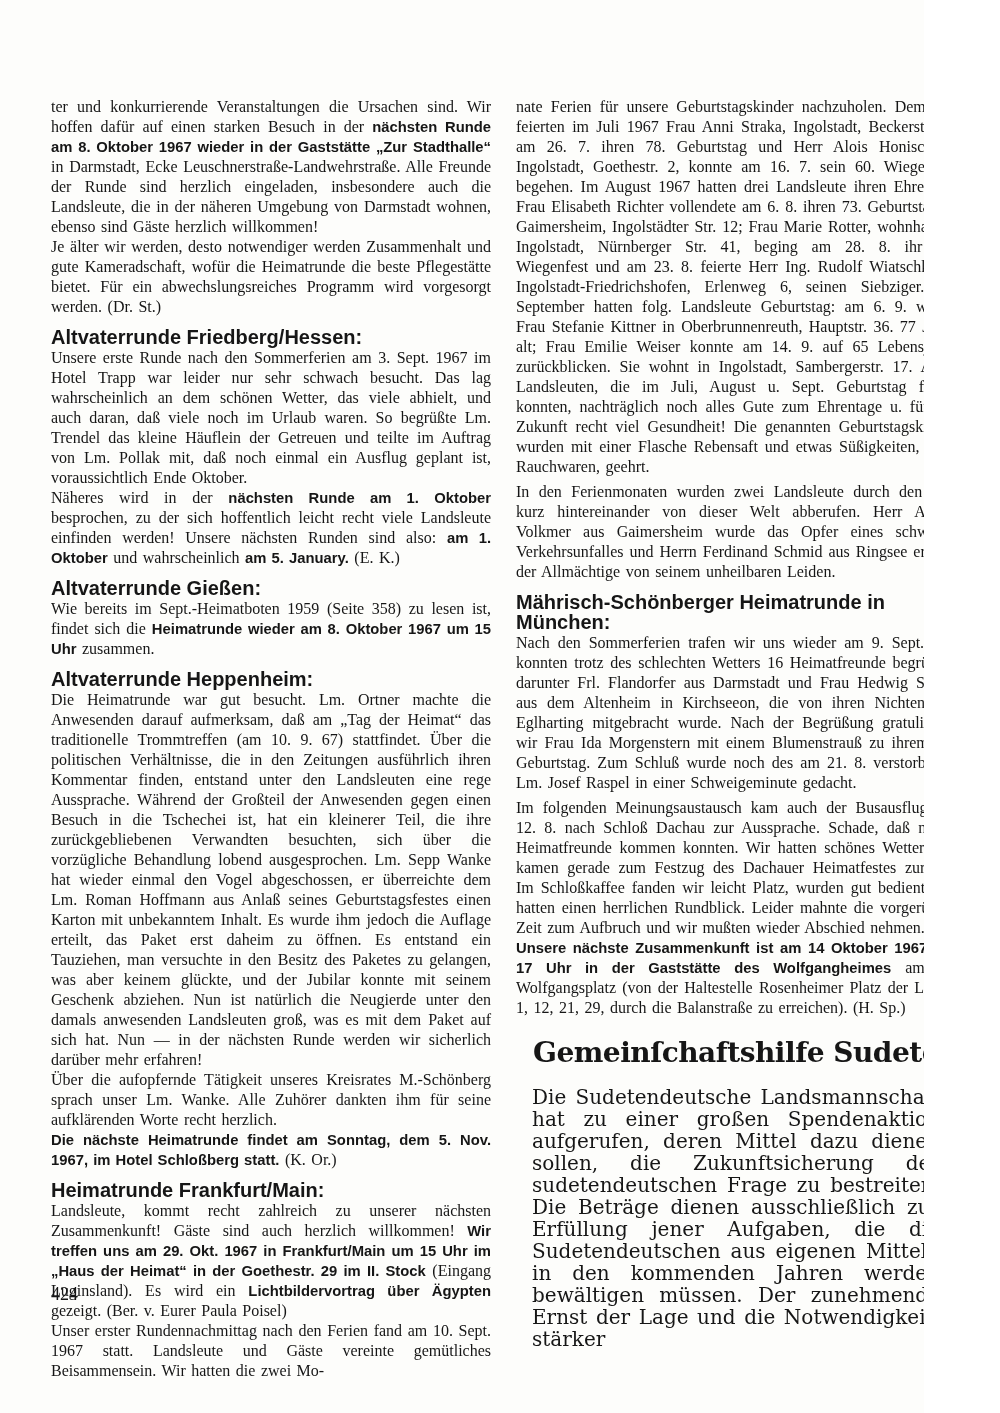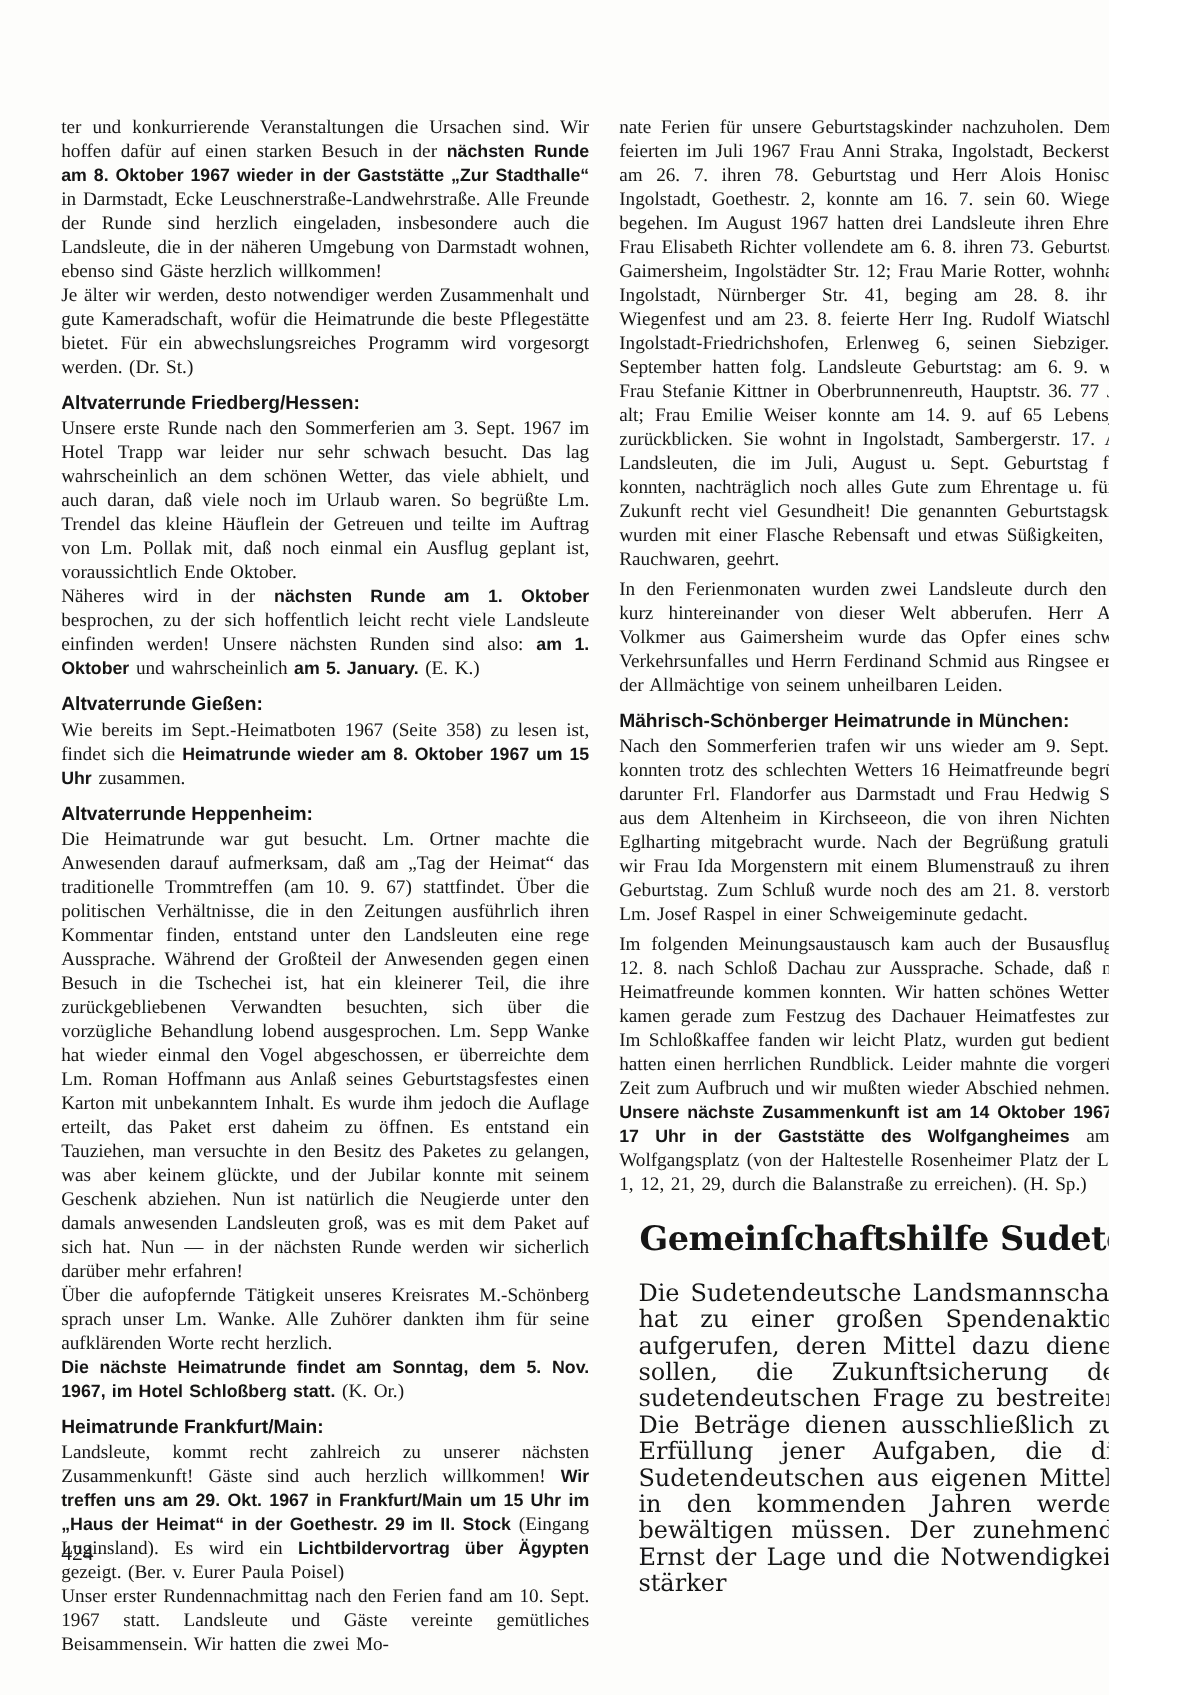--- a/index.html
+++ b/index.html
@@ -31,21 +31,21 @@
   .body-p.gap{margin-top:5px;}
   b.emph{
     font-family:"Liberation Sans",sans-serif;
     font-weight:700;
     font-size:14.8px;
     word-spacing:1px;
   }
   .sec-h{
     font-family:"Liberation Sans",sans-serif;
     font-weight:700;
-    font-size:16px;
+    font-size:20px;
     line-height:20px;
     margin:10px 0 1px 0;
   }
   .display-h{
     font-family:"DejaVu Serif",serif;
     font-weight:700;
     font-size:28px;
     line-height:34px;
     margin:18px 0 8px 17px;
     text-align:center;
@@ -74,21 +74,21 @@
 
 <div class="page">
   <div class="content">
     <div class="col">
         <p class="body-p"><span>ter und konkurrierende Veranstaltungen die Ursachen sind. Wir hoffen dafür auf einen starken Besuch in der </span><b class="emph">nächsten Runde am 8. Oktober 1967 wieder in der Gaststätte „Zur Stadthalle“</b><span> in Darmstadt, Ecke Leuschnerstraße-Landwehrstraße. Alle Freunde der Runde sind herzlich eingeladen, insbesondere auch die Landsleute, die in der näheren Umgebung von Darmstadt wohnen, ebenso sind Gäste herzlich willkommen!</span></p>
         <p class="body-p"><span>Je älter wir werden, desto notwendiger werden Zusammenhalt und gute Kameradschaft, wofür die Heimatrunde die beste Pflegestätte bietet. Für ein abwechslungsreiches Programm wird vorgesorgt werden. (Dr. St.)</span></p>
         <div class="sec-h">Altvaterrunde Friedberg/Hessen:</div>
         <p class="body-p"><span>Unsere erste Runde nach den Sommerferien am 3. Sept. 1967 im Hotel Trapp war leider nur sehr schwach besucht. Das lag wahrscheinlich an dem schönen Wetter, das viele abhielt, und auch daran, daß viele noch im Urlaub waren. So begrüßte Lm. Trendel das kleine Häuflein der Getreuen und teilte im Auftrag von Lm. Pollak mit, daß noch einmal ein Ausflug geplant ist, voraussichtlich Ende Oktober.</span></p>
         <p class="body-p"><span>Näheres wird in der </span><b class="emph">nächsten Runde am 1. Oktober</b><span> besprochen, zu der sich hoffentlich leicht recht viele Landsleute einfinden werden! Unsere nächsten Runden sind also: </span><b class="emph">am 1. Oktober</b><span> und wahrscheinlich </span><b class="emph">am 5. January.</b><span> (E. K.)</span></p>
         <div class="sec-h">Altvaterrunde Gießen:</div>
-        <p class="body-p"><span>Wie bereits im Sept.-Heimatboten 1967 (Seite 358) zu lesen ist, findet sich die </span><b class="emph">Heimatrunde wieder am 8. Oktober 1967 um 15 Uhr</b><span> zusammen.</span></p>
+        <p class="body-p"><span>Wie bereits im Sept.-Heimatboten 1959 (Seite 358) zu lesen ist, findet sich die </span><b class="emph">Heimatrunde wieder am 8. Oktober 1967 um 15 Uhr</b><span> zusammen.</span></p>
         <div class="sec-h">Altvaterrunde Heppenheim:</div>
         <p class="body-p"><span>Die Heimatrunde war gut besucht. Lm. Ortner machte die Anwesenden darauf aufmerksam, daß am „Tag der Heimat“ das traditionelle Trommtreffen (am 10. 9. 67) stattfindet. Über die politischen Verhältnisse, die in den Zeitungen ausführlich ihren Kommentar finden, entstand unter den Landsleuten eine rege Aussprache. Während der Großteil der Anwesenden gegen einen Besuch in die Tschechei ist, hat ein kleinerer Teil, die ihre zurückgebliebenen Verwandten besuchten, sich über die vorzügliche Behandlung lobend ausgesprochen. Lm. Sepp Wanke hat wieder einmal den Vogel abgeschossen, er überreichte dem Lm. Roman Hoffmann aus Anlaß seines Geburtstagsfestes einen Karton mit unbekanntem Inhalt. Es wurde ihm jedoch die Auflage erteilt, das Paket erst daheim zu öffnen. Es entstand ein Tauziehen, man versuchte in den Besitz des Paketes zu gelangen, was aber keinem glückte, und der Jubilar konnte mit seinem Geschenk abziehen. Nun ist natürlich die Neugierde unter den damals anwesenden Landsleuten groß, was es mit dem Paket auf sich hat. Nun — in der nächsten Runde werden wir sicherlich darüber mehr erfahren!</span></p>
         <p class="body-p"><span>Über die aufopfernde Tätigkeit unseres Kreisrates M.-Schönberg sprach unser Lm. Wanke. Alle Zuhörer dankten ihm für seine aufklärenden Worte recht herzlich.</span></p>
         <p class="body-p"><b class="emph">Die nächste Heimatrunde findet am Sonntag, dem 5. Nov. 1967, im Hotel Schloßberg statt.</b><span> (K. Or.)</span></p>
         <div class="sec-h">Heimatrunde Frankfurt/Main:</div>
         <p class="body-p"><span>Landsleute, kommt recht zahlreich zu unserer nächsten Zusammenkunft! Gäste sind auch herzlich willkommen! </span><b class="emph">Wir treffen uns am 29. Okt. 1967 in Frankfurt/Main um 15 Uhr im „Haus der Heimat“ in der Goethestr. 29 im II. Stock</b><span> (Eingang Luginsland). Es wird ein </span><b class="emph">Lichtbildervortrag über Ägypten</b><span> gezeigt. (Ber. v. Eurer Paula Poisel)</span></p>
         <p class="body-p"><span>Unser erster Rundennachmittag nach den Ferien fand am 10. Sept. 1967 statt. Landsleute und Gäste vereinte gemütliches Beisammensein. Wir hatten die zwei Mo-</span></p>
       </div>
     <div class="col">
         <p class="body-p"><span>nate Ferien für unsere Geburtstagskinder nachzuholen. Demnach feierten im Juli 1967 Frau Anni Straka, Ingolstadt, Beckerstraße, am 26. 7. ihren 78. Geburtstag und Herr Alois Honisch in Ingolstadt, Goethestr. 2, konnte am 16. 7. sein 60. Wiegenfest begehen. Im August 1967 hatten drei Landsleute ihren Ehrentag: Frau Elisabeth Richter vollendete am 6. 8. ihren 73. Geburtstag in Gaimersheim, Ingolstädter Str. 12; Frau Marie Rotter, wohnhaft in Ingolstadt, Nürnberger Str. 41, beging am 28. 8. ihr 82. Wiegenfest und am 23. 8. feierte Herr Ing. Rudolf Wiatschka in Ingolstadt-Friedrichshofen, Erlenweg 6, seinen Siebziger. Im September hatten folg. Landsleute Geburtstag: am 6. 9. wurde Frau Stefanie Kittner in Oberbrunnenreuth, Hauptstr. 36. 77 Jahre alt; Frau Emilie Weiser konnte am 14. 9. auf 65 Lebensjahre zurückblicken. Sie wohnt in Ingolstadt, Sambergerstr. 17. Allen Landsleuten, die im Juli, August u. Sept. Geburtstag feiern konnten, nachträglich noch alles Gute zum Ehrentage u. für die Zukunft recht viel Gesundheit! Die genannten Geburtstagskinder wurden mit einer Flasche Rebensaft und etwas Süßigkeiten, bzw. Rauchwaren, geehrt.</span></p>

